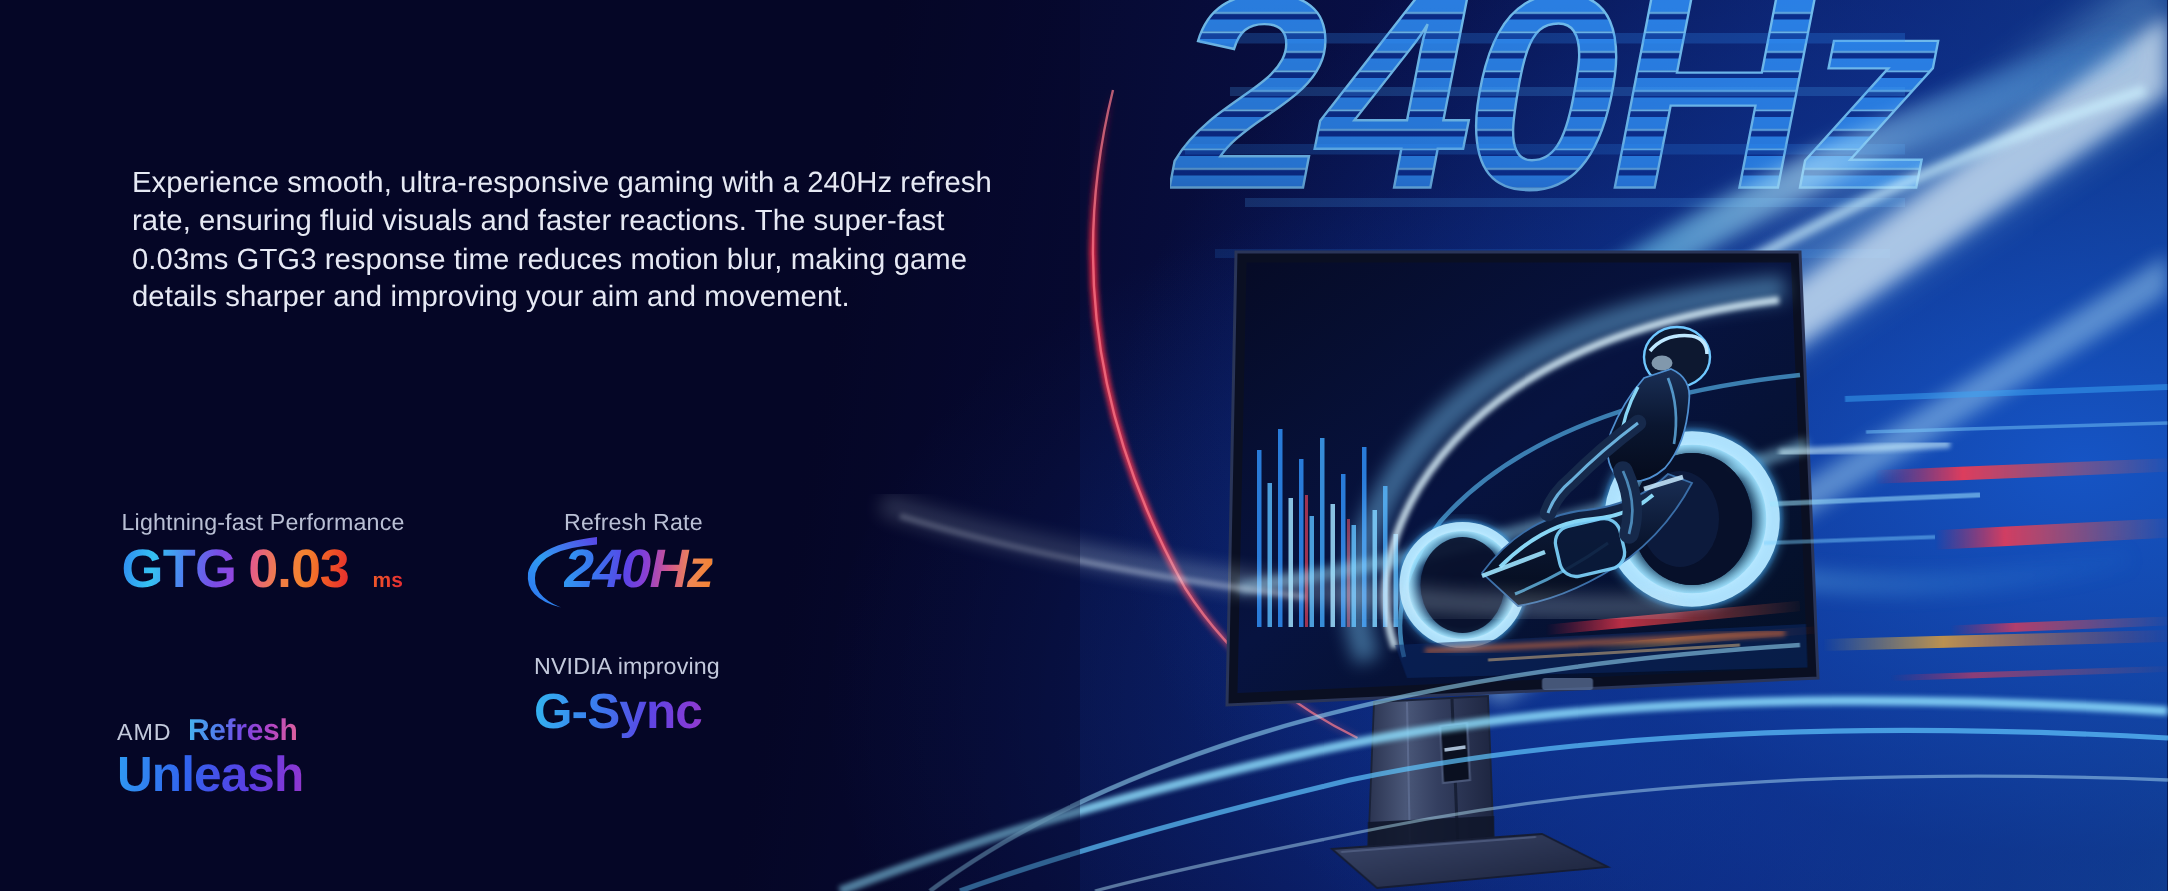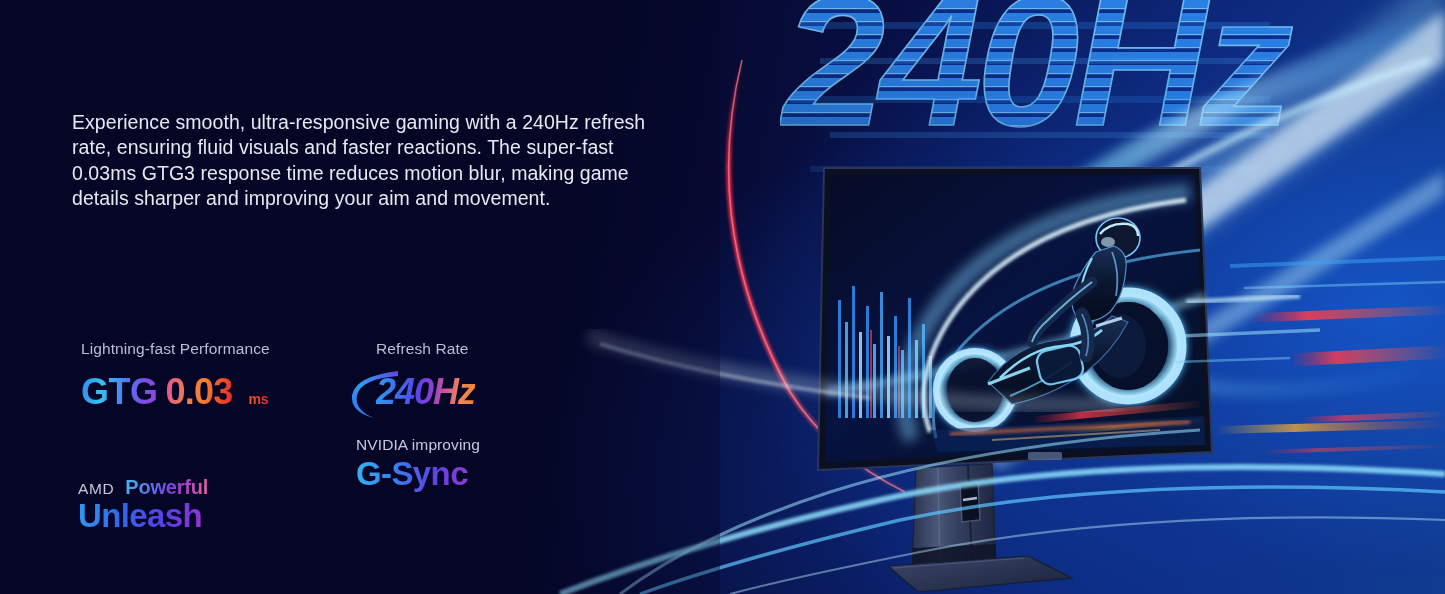--- a/index.html
+++ b/index.html
@@ -65,20 +65,21 @@
       #f4873f 78%, #f2702c 89%, #ec4b28 100%);
   }
 
   .body-copy {
     margin-top:18px;
     width:592px;
     font-size:19.5px;
     line-height:1.30;
     color:#e6e9f4;
     letter-spacing:0.05px;
+    margin-left:16px;
   }
 
   
   .features {
     position:absolute;
     left:72px; top:340px;
     width:560px;
     z-index:6;
   }
 
@@ -88,21 +89,21 @@
   .feature { position:relative; }
   .feature.f-gtg     { width:270px; padding-left:9px; }
   .feature.f-hz      { width:230px; padding-left:34px; }
   .feature.f-free    { width:270px; padding-left:6px;margin-top:41px; }
   .feature.f-gsync   { width:230px; padding-left:14px; }
 
   .feature-label {
     font-size:15.5px;
     color:#b9bfd4;
     letter-spacing:0.1px;
-    margin-bottom:16px;
+    margin-bottom:3px;
     white-space:nowrap;
   }
 
   .grad-text {
     -webkit-background-clip:text;
     background-clip:text;
     color:transparent;
     -webkit-text-fill-color:transparent;
     white-space:nowrap;
   }
@@ -452,21 +453,21 @@
           <span class="grad-text hz-value">240Hz</span>
         </div>
       </div>
     </div>
 
     <div class="feature-row row2">
 
       <div class="feature f-free">
         <div class="free-top">
           <span class="amd-word">AMD</span>
-          <span class="grad-text premium-word">Powerful</span>
+          <span class="grad-text premium-word">Refresh</span>
         </div>
         <span class="grad-text freesync-word">Unleash</span>
       </div>
 
       <div class="feature f-gsync">
         <div class="nvidia-label">NVIDIA improving</div>
         <span class="grad-text gsync-word">G-Sync</span>
       </div>
     </div>
   </div>

